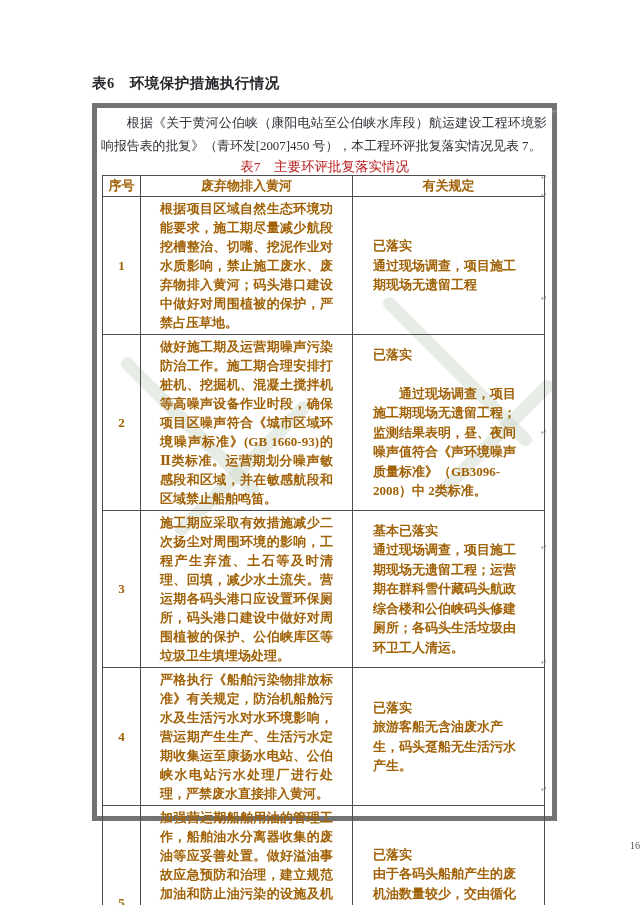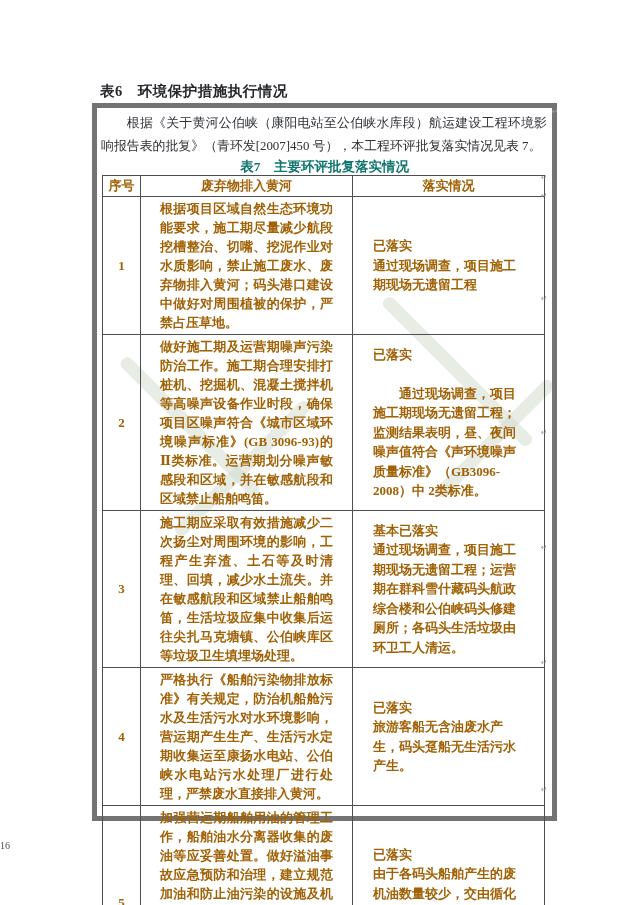--- a/index.html
+++ b/index.html
@@ -10,34 +10,34 @@
   }
   .page{position:absolute;inset:0;}
   
   .wm{position:absolute;height:13px;border-radius:6px;background:#d3ddd0;opacity:.55;z-index:0;}
   .wm.s1{left:95px;top:420px;width:190px;transform:rotate(45deg);}
   .wm.s2{left:150px;top:462px;width:185px;transform:rotate(-45deg);}
   .wm.s3{left:355px;top:365px;width:205px;transform:rotate(45deg);}
   .wm.s4{left:415px;top:432px;width:160px;transform:rotate(-45deg);}
 
   .t6{
-    position:absolute;left:88px;top:70px;margin:12px;z-index:2;
+    position:absolute;left:88px;top:70px;margin:4px;z-index:2;
     font-size:14.5px;font-weight:bold;color:#26282c;letter-spacing:.5px;
   }
   .box{
     position:absolute;left:92px;top:103px;width:455px;height:708px;
     border:5px solid #737373;z-index:1;background:transparent;
   }
   .intro{
     position:absolute;top:4px;left:4px;right:5px;margin:0;z-index:2;
     font-size:12.9px;line-height:23px;text-indent:2em;text-align:justify;color:#2e3136;
   }
   .t7{
     position:absolute;top:50px;left:0;width:100%;text-align:center;z-index:2;
-    font-size:13.5px;font-weight:bold;color:#0f766e;
+    font-size:13.5px;font-weight:normal;color:#b91c1c;
   }
   table.main{
     position:absolute;left:5px;top:67px;z-index:2;
     width:442px;border-collapse:collapse;table-layout:fixed;background:transparent;
   }
   table.main th,table.main td{
     border:1px solid #4d4f52;font-weight:bold;background:transparent;
     font-size:13px;color:#a16207;overflow:hidden;
   }
   col.c-no{width:38px;}
@@ -47,21 +47,21 @@
   td.no{text-align:center;vertical-align:middle;}
   td.req{vertical-align:middle;padding:2px 19px;line-height:19px;text-align:justify;}
   td.st{vertical-align:middle;padding:2px 20px;line-height:19.5px;white-space:pre-line;}
   tr.r1{height:100px;} tr.r2{height:137px;} tr.r3{height:99px;}
   tr.r4{height:117px;} tr.r5{height:148px;}
   .pmark{
     position:absolute;z-index:2;font-family:"DejaVu Sans",sans-serif;
     font-size:8px;color:#9aa0a8;line-height:8px;
   }
   .pageno{
-    position:absolute;top:840px;left:0;width:100%;text-align:left;z-index:2;
+    position:absolute;top:840px;left:0;width:100%;text-align:right;z-index:2;
     font-size:10px;color:#4a4f55;font-family:"Liberation Serif","DejaVu Serif",serif;
   }
 </style>
 </head>
 <body>
 
 <div class="page">
 
   <div class="wm s1"></div>
   <div class="wm s2"></div>
@@ -77,40 +77,40 @@
     <table class="main">
       <colgroup>
         <col class="c-no">
           <col class="c-req">
           <col class="c-st">
       </colgroup>
       <thead>
         <tr class="hdr">
           <th>序号</th>
           <th>废弃物排入黄河</th>
-          <th>落实情况</th>
+          <th>有关规定</th>
         </tr>
       </thead>
       <tbody>
         <tr class="r1">
           <td class="no">1</td>
           <td class="req">根据项目区域自然生态环境功能要求，施工期尽量减少航段挖槽整治、切嘴、挖泥作业对水质影响，禁止施工废水、废弃物排入黄河；码头港口建设中做好对周围植被的保护，严禁占压草地。</td>
           <td class="st">已落实
 通过现场调查，项目施工期现场无遗留工程</td>
         </tr>
         <tr class="r2">
           <td class="no">2</td>
-          <td class="req">做好施工期及运营期噪声污染防治工作。施工期合理安排打桩机、挖掘机、混凝土搅拌机等高噪声设备作业时段，确保项目区噪声符合《城市区域环境噪声标准》(GB 3096-93)的Ⅱ类标准。运营期划分噪声敏感段和区域，并在敏感航段和区域禁止船舶鸣笛。</td>
+          <td class="req">做好施工期及运营期噪声污染防治工作。施工期合理安排打桩机、挖掘机、混凝土搅拌机等高噪声设备作业时段，确保项目区噪声符合《城市区域环境噪声标准》(GB 1660-93)的Ⅱ类标准。运营期划分噪声敏感段和区域，并在敏感航段和区域禁止船舶鸣笛。</td>
           <td class="st">已落实
 
 　　通过现场调查，项目施工期现场无遗留工程；监测结果表明，昼、夜间噪声值符合《声环境噪声质量标准》（GB3096-2008）中 2类标准。</td>
         </tr>
         <tr class="r3">
           <td class="no">3</td>
-          <td class="req">施工期应采取有效措施减少二次扬尘对周围环境的影响，工程产生弃渣、土石等及时清理、回填，减少水土流失。并在敏感航段和区域禁止船舶鸣笛，生活垃圾应集中收集后运往尖扎马克塘镇、公伯峡库区等垃圾卫生填埋场处理。</td>
+          <td class="req">施工期应采取有效措施减少二次扬尘对周围环境的影响，工程产生弃渣、土石等及时清理、回填，减少水土流失。营运期各码头港口应设置环保厕所，码头港口建设中做好对周围植被的保护、公伯峡库区等垃圾卫生填埋场处理。</td>
           <td class="st">基本已落实
 通过现场调查，项目施工期现场无遗留工程；运营期在群科雪什藏码头航政综合楼和公伯峡码头修建厕所；各码头生活垃圾由环卫工人清运。</td>
         </tr>
         <tr class="r4">
           <td class="no">4</td>
           <td class="req">严格执行《船舶污染物排放标准》有关规定，防治机船舱污水及生活污水对水环境影响，营运期产生生产、生活污水定期收集运至康扬水电站、公伯峡水电站污水处理厂进行处理，严禁废水直接排入黄河。</td>
           <td class="st">已落实
 旅游客船无含油废水产生，码头趸船无生活污水产生。</td>
         </tr>
         <tr class="r5">

